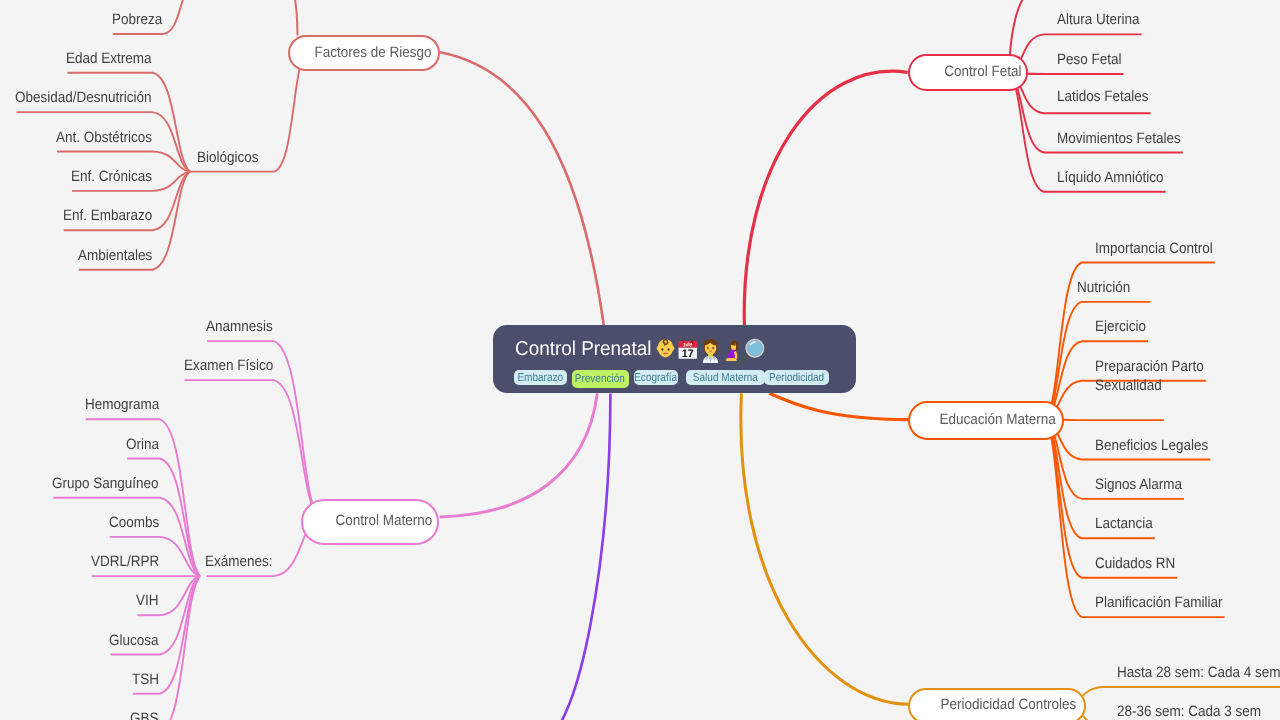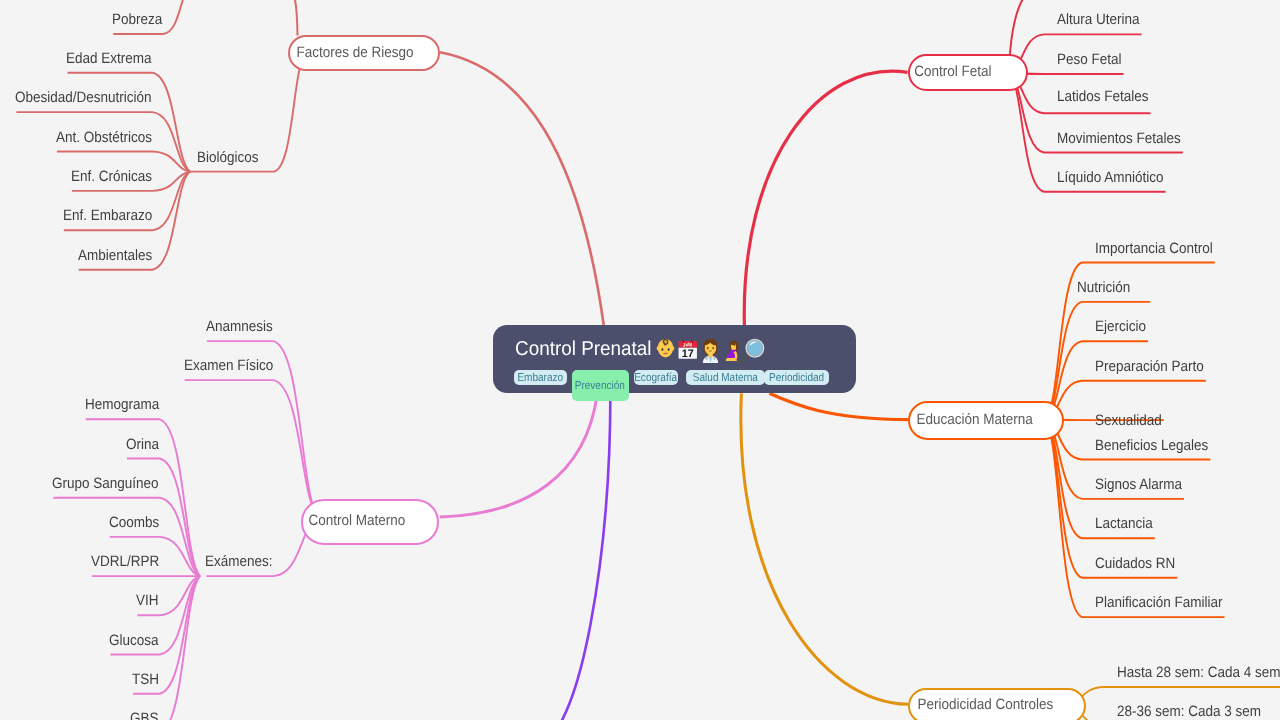--- a/index.html
+++ b/index.html
@@ -6,21 +6,21 @@
   html,body{margin:0;padding:0;}
   body{width:1280px;height:720px;overflow:hidden;background:#f4f4f4;
        font-family:"Liberation Sans",sans-serif;
        -webkit-font-smoothing:antialiased;text-rendering:geometricPrecision;}
   #stage{position:relative;width:1280px;height:720px;overflow:hidden;background:#f4f4f4;}
   #links{position:absolute;left:0;top:0;}
   .label{position:absolute;white-space:nowrap;color:#3f3f3f;font-size:15px;line-height:1;}
   .label i{font-style:normal;display:inline-block;transform:scaleX(0.90) translateZ(0);transform-origin:left top;}
   .nodebox{position:absolute;background:#fff;border-style:solid;border-radius:999px;box-sizing:border-box;}
   .nodebox .txt{position:absolute;left:0;top:-1.2px;width:100%;height:100%;color:#5a5a5a;font-size:15px;
-                white-space:nowrap;line-height:1;display:flex;align-items:center;justify-content:flex-start;}
+                white-space:nowrap;line-height:1;display:flex;align-items:center;justify-content:flex-end;}
   .nodebox .txt i{font-style:normal;display:inline-block;transform:scaleX(0.90) translateZ(0);}
   #root{position:absolute;border-radius:14px;box-sizing:border-box;}
   #root-title{position:absolute;white-space:nowrap;font-size:20px;line-height:1;}
   #root-title i{font-style:normal;display:inline-block;transform:scaleX(0.945) translateZ(0);transform-origin:left top;}
   .tag{position:absolute;border-radius:5px;box-sizing:border-box;font-size:11.5px;line-height:1;
        display:flex;align-items:center;justify-content:center;white-space:nowrap;}
   .tag i{font-style:normal;display:inline-block;transform:scaleX(0.87) translateZ(0);position:relative;top:1.4px;}
   .emo{position:absolute;display:block;transform:translateZ(0);}
   .emo svg{display:block;}
 </style>
@@ -97,21 +97,21 @@
   <div class="label" style="top: 514.9px; left: 108.727px;"><i>Coombs</i></div>
   <div class="label" style="top: 554.1px; left: 90.7266px;"><i>VDRL/RPR</i></div>
   <div class="label" style="top: 593.3px; left: 136.486px;"><i>VIH</i></div>
   <div class="label" style="top: 632.5px; left: 109.472px;"><i>Glucosa</i></div>
   <div class="label" style="top: 671.7px; left: 132px;"><i>TSH</i></div>
   <div class="label" style="top: 710.9px; left: 130.481px;"><i>GBS</i></div>
   <div class="label" style="top: 240.5px; left: 1095px;"><i>Importancia Control</i></div>
   <div class="label" style="top: 279.9px; left: 1033px; margin-left: 44px;"><i>Nutrición</i></div>
   <div class="label" style="top: 319.3px; left: 1095px; text-decoration: underline;"><i>Ejercicio</i></div>
   <div class="label" style="top: 358.7px; left: 1095px;"><i>Preparación Parto</i></div>
-  <div class="label" style="top: 413px; left: 1095px;"><i>Sexualidad</i></div>
+  <div class="label" style="top: 378px; left: 1095px;"><i>Sexualidad</i></div>
   <div class="label" style="top: 437.5px; left: 1095px;"><i>Beneficios Legales</i></div>
   <div class="label" style="top: 476.9px; left: 1095px;"><i>Signos Alarma</i></div>
   <div class="label" style="top: 516.3px; left: 1095px;"><i>Lactancia</i></div>
   <div class="label" style="top: 555.7px; left: 1095px;"><i>Cuidados RN</i></div>
   <div class="label" style="top: 595.1px; left: 1095px;"><i>Planificación Familiar</i></div>
   <div class="label" style="top: 665px; left: 1116.7px;"><i>Hasta 28 sem: Cada 4 sem</i></div>
   <div class="label" style="top: 704.2px; left: 1116.7px;"><i>28-36 sem: Cada 3 sem</i></div>
   <div class="nodebox" style="left: 287.5px; top: 35.4px; width: 152.5px; height: 35.8px; border-color: rgb(218, 107, 107); border-width: 2px; background: rgb(255, 255, 255);">
     <div class="txt">
         <i>Factores de Riesgo</i>
@@ -194,21 +194,21 @@
 <circle fill="#D2DBE0" cx="23.4" cy="12.7" r="11.7"></circle>
 <circle fill="#9AA8B2" cx="23.4" cy="12.7" r="10.2"></circle>
 <circle fill="#7DBFDC" cx="23.4" cy="12.7" r="9.1"></circle>
 <path fill="#A7D7EC" d="M23.4 3.6a9.1 9.1 0 0 0-8.3 5.3c1.9-2.2 4.9-3.6 8.3-3.6 2.2 0 4.2.6 5.9 1.5a9.1 9.1 0 0 0-5.9-3.2z"></path>
 <path fill="#FFFFFF" opacity="0.85" d="M17.5 7.6c1.5-1.8 3.8-3 5.8-2.9 1.3.1 1.1 1.2-.3 1.5-1.8.5-3.5 1.4-4.6 2.6-1 1.1-2 .1-.9-1.2z"></path>
 </svg>
     </div>
   <div class="tag" style="left: 514.3px; top: 369.6px; width: 52.3px; height: 15px; background: rgb(211, 235, 243); color: rgb(60, 127, 148);">
       <i>Embarazo</i>
     </div>
-  <div class="tag" style="left: 571.6px; top: 369.6px; width: 57.2px; height: 31px; background: #86efac; color: rgb(60, 127, 148); justify-content: flex-end;">
+  <div class="tag" style="left: 571.6px; top: 369.6px; width: 57.2px; height: 18px; background: #bef264; color: rgb(60, 127, 148); justify-content: flex-end;">
       <i>Prevención</i>
     </div>
   <div class="tag" style="left: 633.8px; top: 369.6px; width: 44px; height: 15px; background: rgb(211, 235, 243); color: rgb(60, 127, 148);">
       <i>Ecografía</i>
     </div>
   <div class="tag" style="left: 686.3px; top: 369.6px; width: 79px; height: 15px; background: rgb(211, 235, 243); color: rgb(60, 127, 148);">
       <i>Salud Materna</i>
     </div>
   <div class="tag" style="left: 764px; top: 369.6px; width: 64.8px; height: 15px; background: rgb(211, 235, 243); color: rgb(60, 127, 148);">
       <i>Periodicidad</i>

